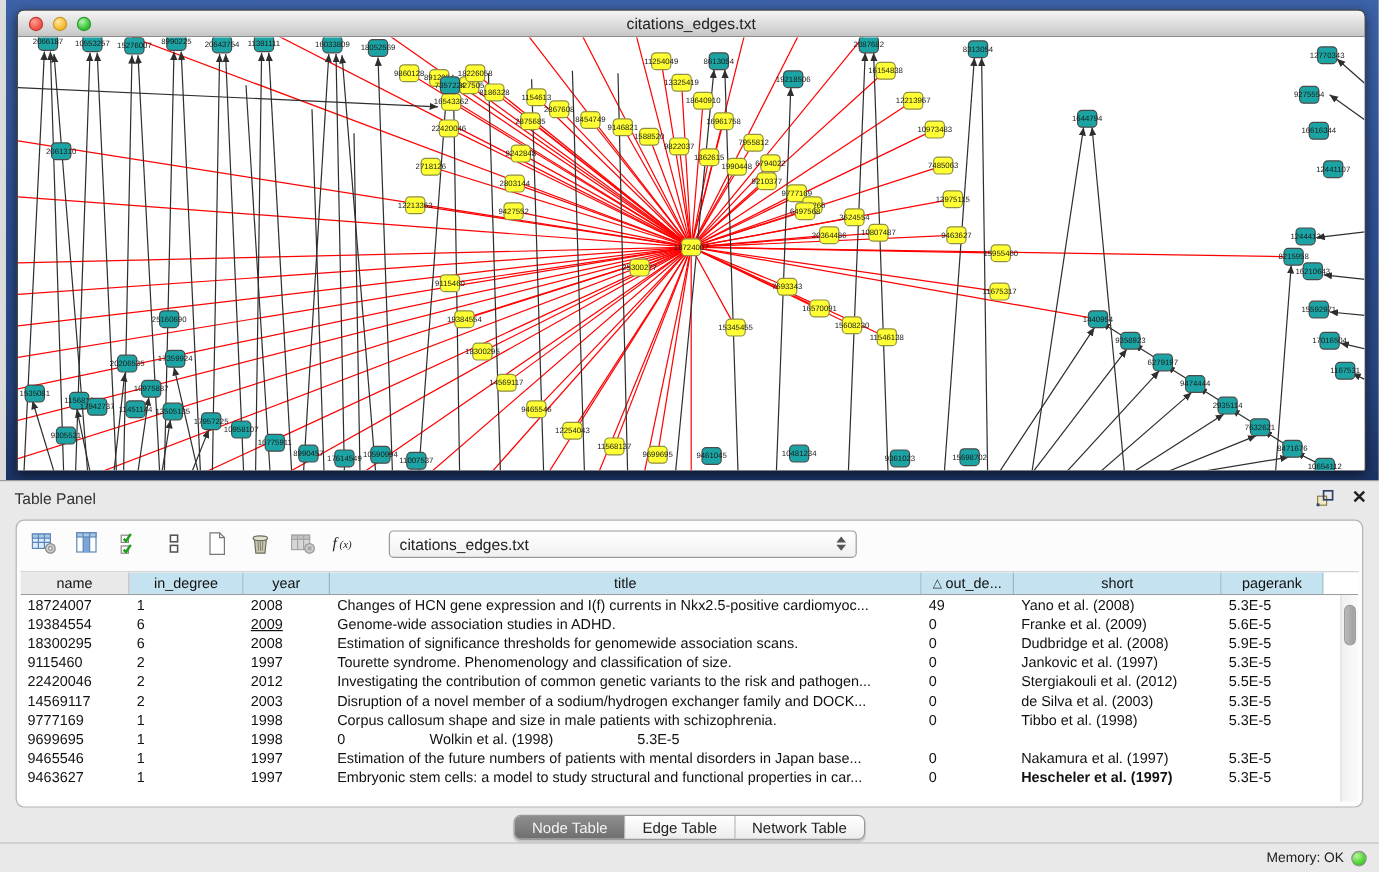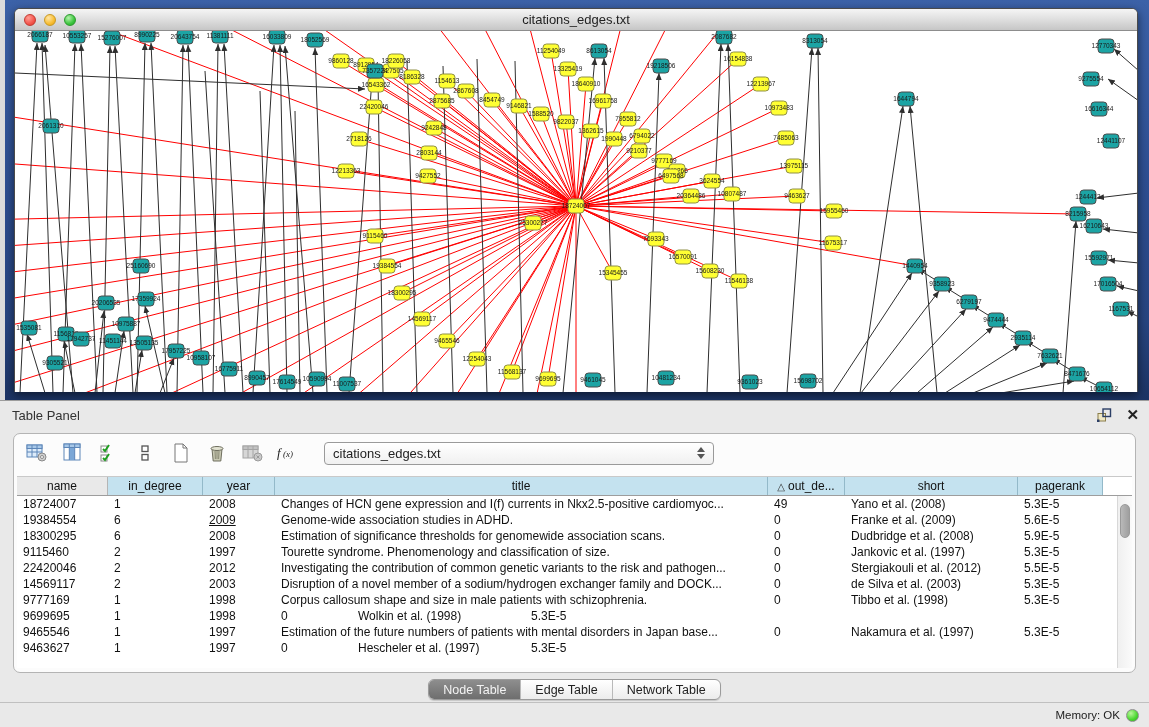--- a/index.html
+++ b/index.html
@@ -951,22 +951,23 @@
             <div class="tcell" style="width: 72px; flex: 0 0 72px;">1997</div>
             <div class="tcell" style="width: 493px; flex: 0 0 493px;">Estimation of the future numbers of patients with mental disorders in Japan base...</div>
             <div class="tcell" style="width: 77px; flex: 0 0 77px;">0</div>
             <div class="tcell" style="width: 173px; flex: 0 0 173px;">Nakamura et al. (1997)</div>
             <div class="tcell" style="width: 85px; flex: 0 0 85px;">5.3E-5</div>
           </div>
           <div class="trow">
             <div class="tcell" style="width: 91px; flex: 0 0 91px;">9463627</div>
             <div class="tcell" style="width: 95px; flex: 0 0 95px;">1</div>
             <div class="tcell" style="width: 72px; flex: 0 0 72px;">1997</div>
+            <div class="tcell" style="width: 493px; flex: 0 0 493px;">Embryonic stem cells: a model to study structural and functional properties in car...</div>
             <div class="tcell" style="width: 77px; flex: 0 0 77px;">0</div>
-            <div class="tcell" style="width: 173px; flex: 0 0 173px;">Hescheler et al. (1997)</div>
+            <div class="tcell" style="width: 173px; flex: 0 0 173px; font-weight: bold;">Hescheler et al. (1997)</div>
             <div class="tcell" style="width: 85px; flex: 0 0 85px;">5.3E-5</div>
           </div>
         </div>
       <div id="vscroll">
         <div id="vthumb"></div>
       </div>
     </div>
   </div>
 
   <div id="status-bar">

